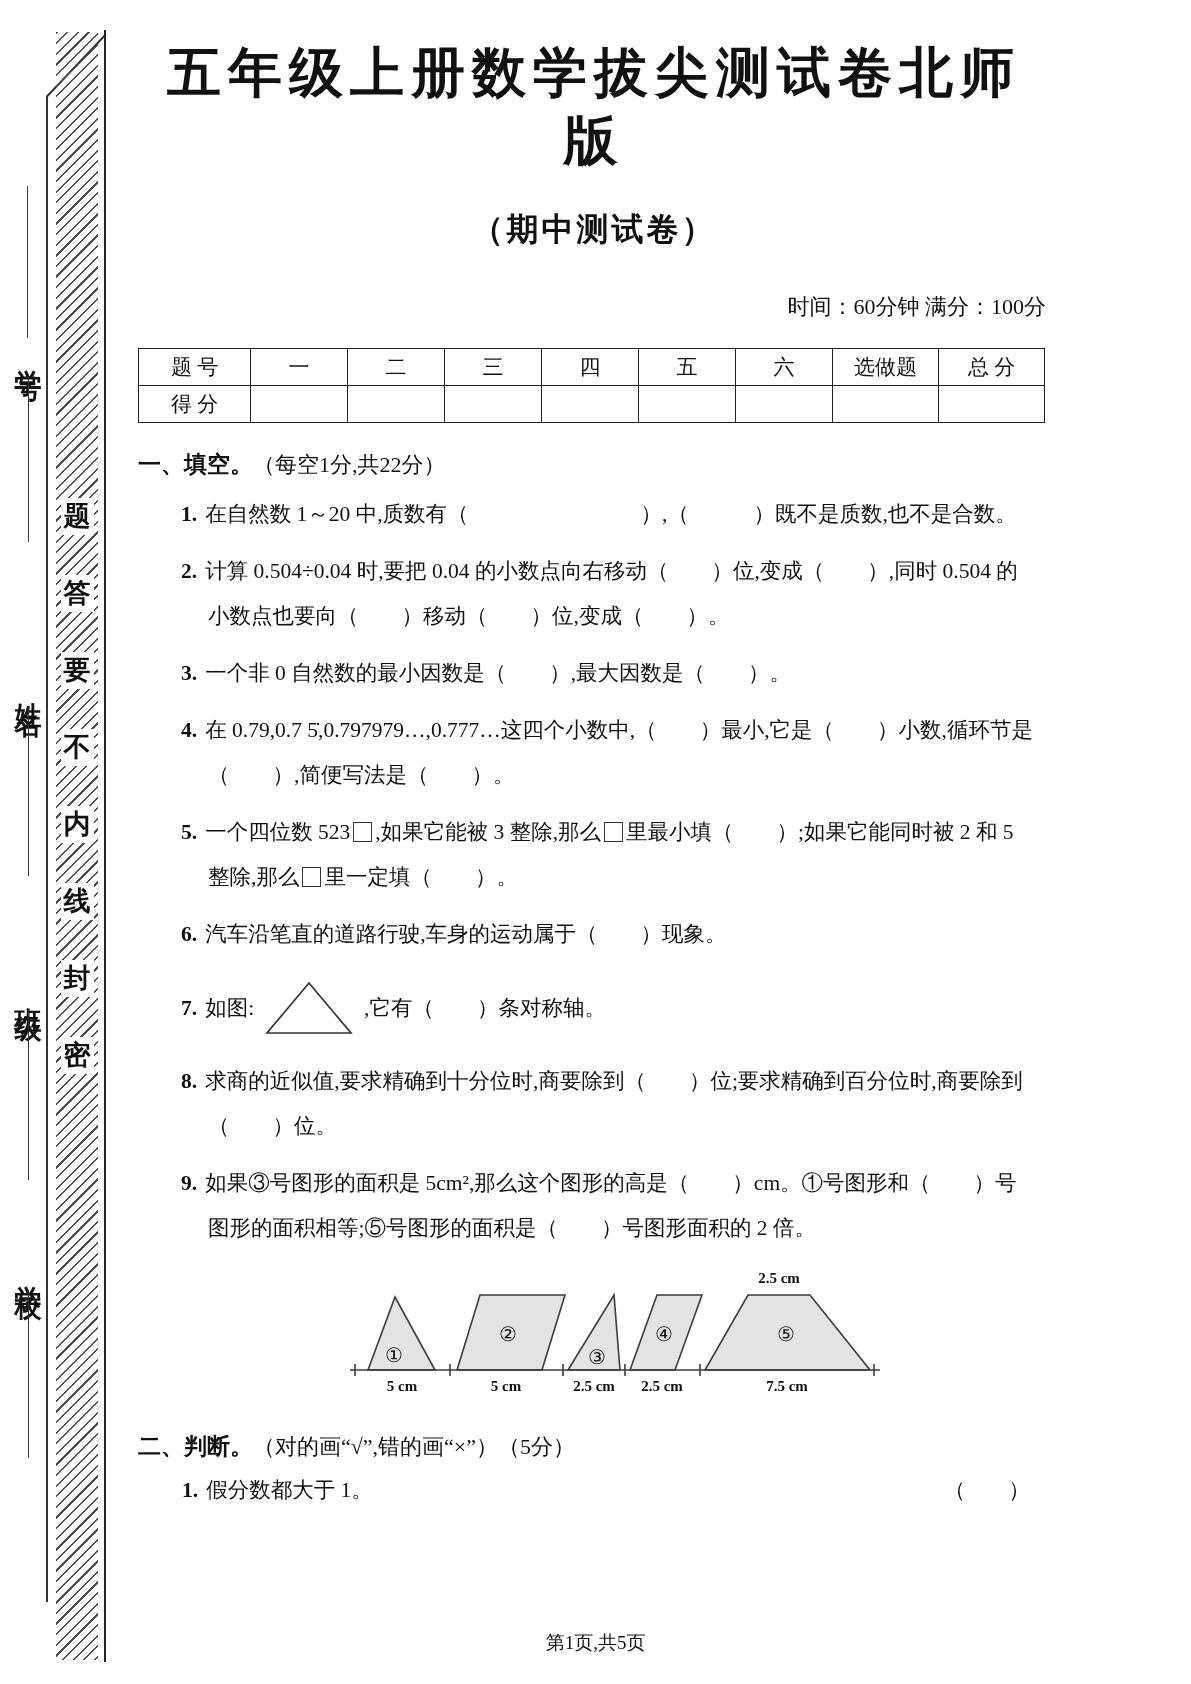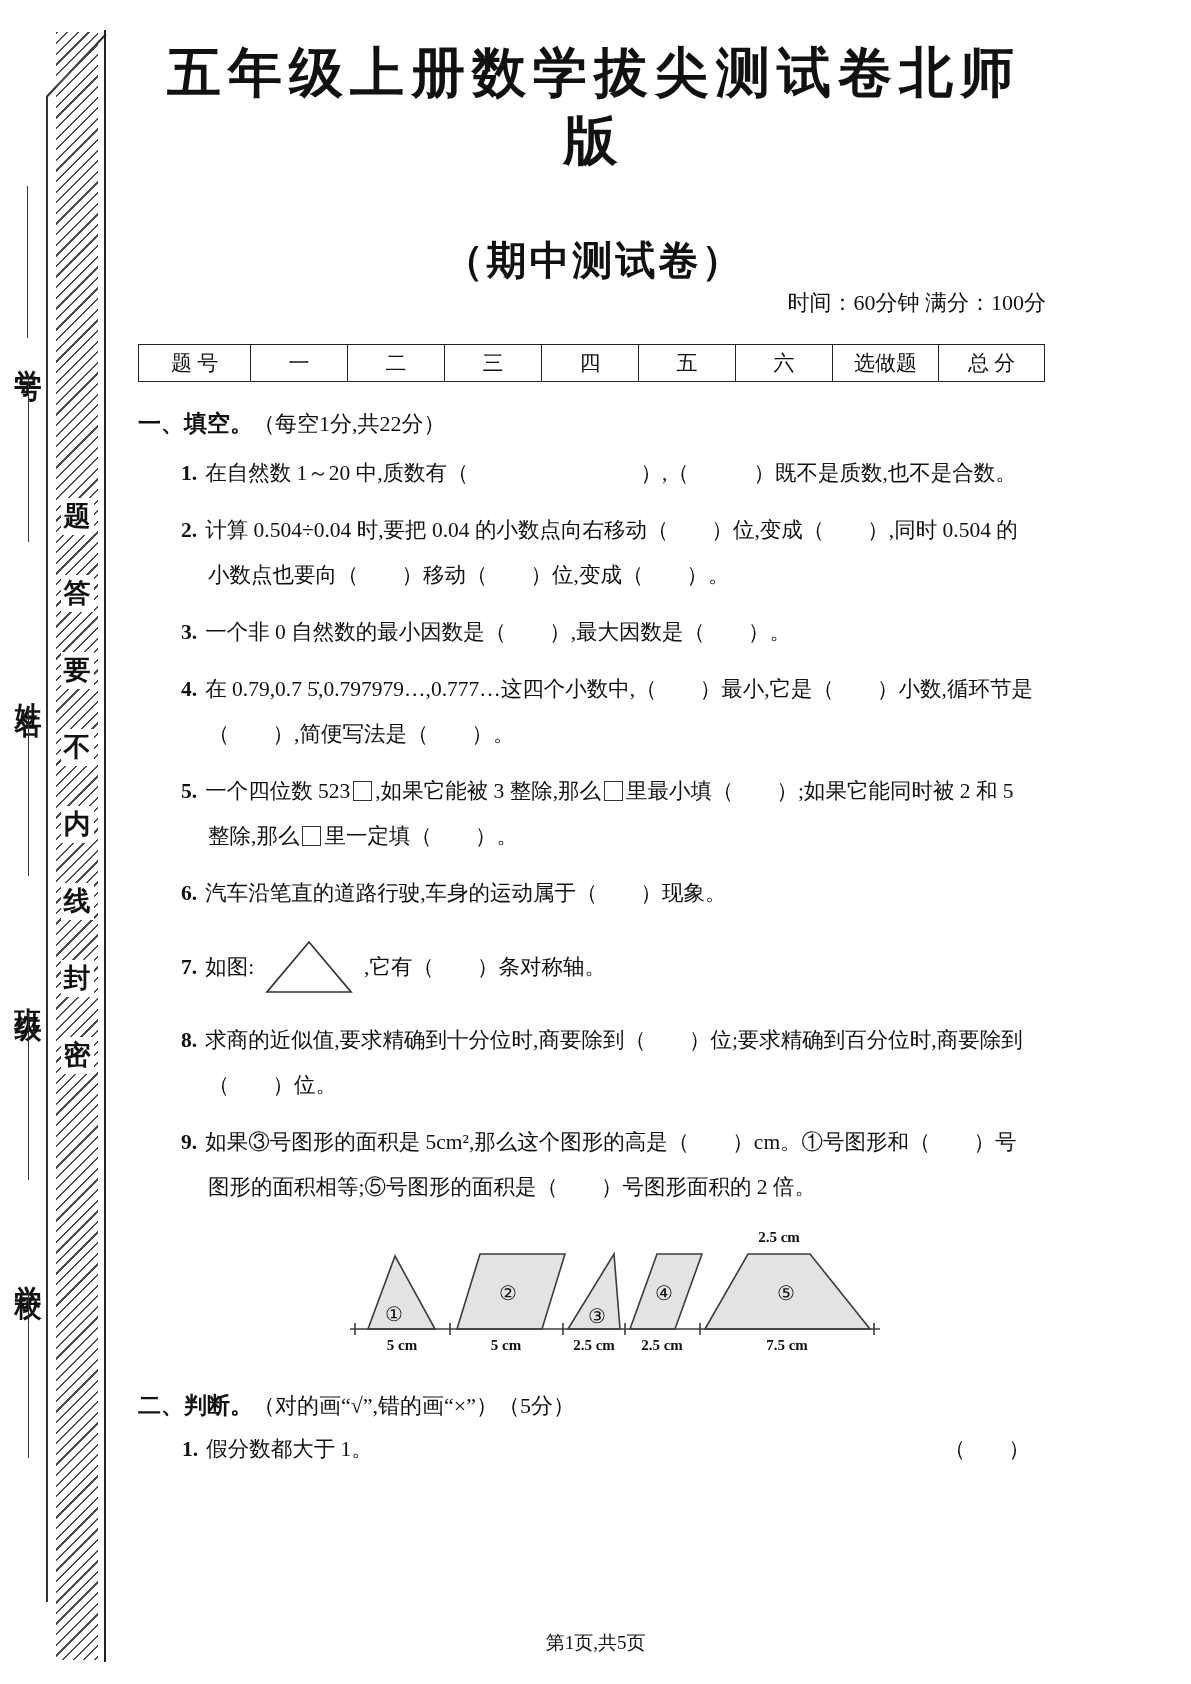--- a/index.html
+++ b/index.html
@@ -30,22 +30,22 @@
   .mfield { position:absolute; left:10px; width:36px; display:flex; flex-direction:column; align-items:center; }
   .mfield .mf-label { writing-mode:vertical-rl; text-orientation:upright; font-size:27px; font-weight:bold; letter-spacing:7px; }
   .mfield .mf-line { width:0; border-left:1.5px solid #333; height:168px; margin-top:12px; }
   .pre-line { position:absolute; left:27px; top:186px; height:152px; width:0; border-left:1.5px solid #333; }
   .f0 { top:348px; } .f1 { top:682px; } .f2 { top:986px; } .f3 { top:1264px; }
 
   
   .main { position:absolute; left:138px; top:40px; width:912px; }
 
   h1.title { margin:0; text-align:center; font-size:54px; font-weight:bold; letter-spacing:7px; line-height:1.25; }
-  .subtitle { margin-top:58px; text-align:center; font-size:40px; font-weight:bold; letter-spacing:3px; }
-  .meta { text-align:right; font-size:22px; padding-right:4px; }
+  .subtitle { margin-top:33px; text-align:center; font-size:32px; font-weight:bold; letter-spacing:3px; }
+  .meta { margin-top:40px; text-align:right; font-size:22px; padding-right:4px; }
 
   table.score-table { border-collapse:collapse; width:906px; margin-top:26px; table-layout:fixed; }
   table.score-table td {
     border:1.6px solid #222; height:37px; text-align:center; font-size:21px; padding:0 2px;
   }
   table.score-table td.c0 { width:112px; }
   table.score-table td.cw { width:97px; }
   table.score-table td.cx { width:106px; }
 
   .sec-heading { margin:26px 0 4px 0; font-size:22px; }
@@ -122,20 +122,31 @@
         <td class="c0">题 号</td>
         <td class="cw">一</td>
         <td class="cw">二</td>
         <td class="cw">三</td>
         <td class="cw">四</td>
         <td class="cw">五</td>
         <td class="cw">六</td>
         <td class="cx">选做题</td>
         <td class="cx">总 分</td>
       </tr>
+      <tr>
+        <td class="c0">得 分</td>
+        <td class="cw"></td>
+        <td class="cw"></td>
+        <td class="cw"></td>
+        <td class="cw"></td>
+        <td class="cw"></td>
+        <td class="cw"></td>
+        <td class="cx"></td>
+        <td class="cx"></td>
+      </tr>
     </tbody>
       </table>
 
     <div class="sec-heading">
       <b>一、填空。</b><span>（每空1分,共22分）</span>
     </div>
 
     <p class="q">
       <b class="qn">1.</b><span>在自然数 1～20 中,质数有（　　　　　　　　）,（　　　）既不是质数,也不是合数。</span>
     </p>

